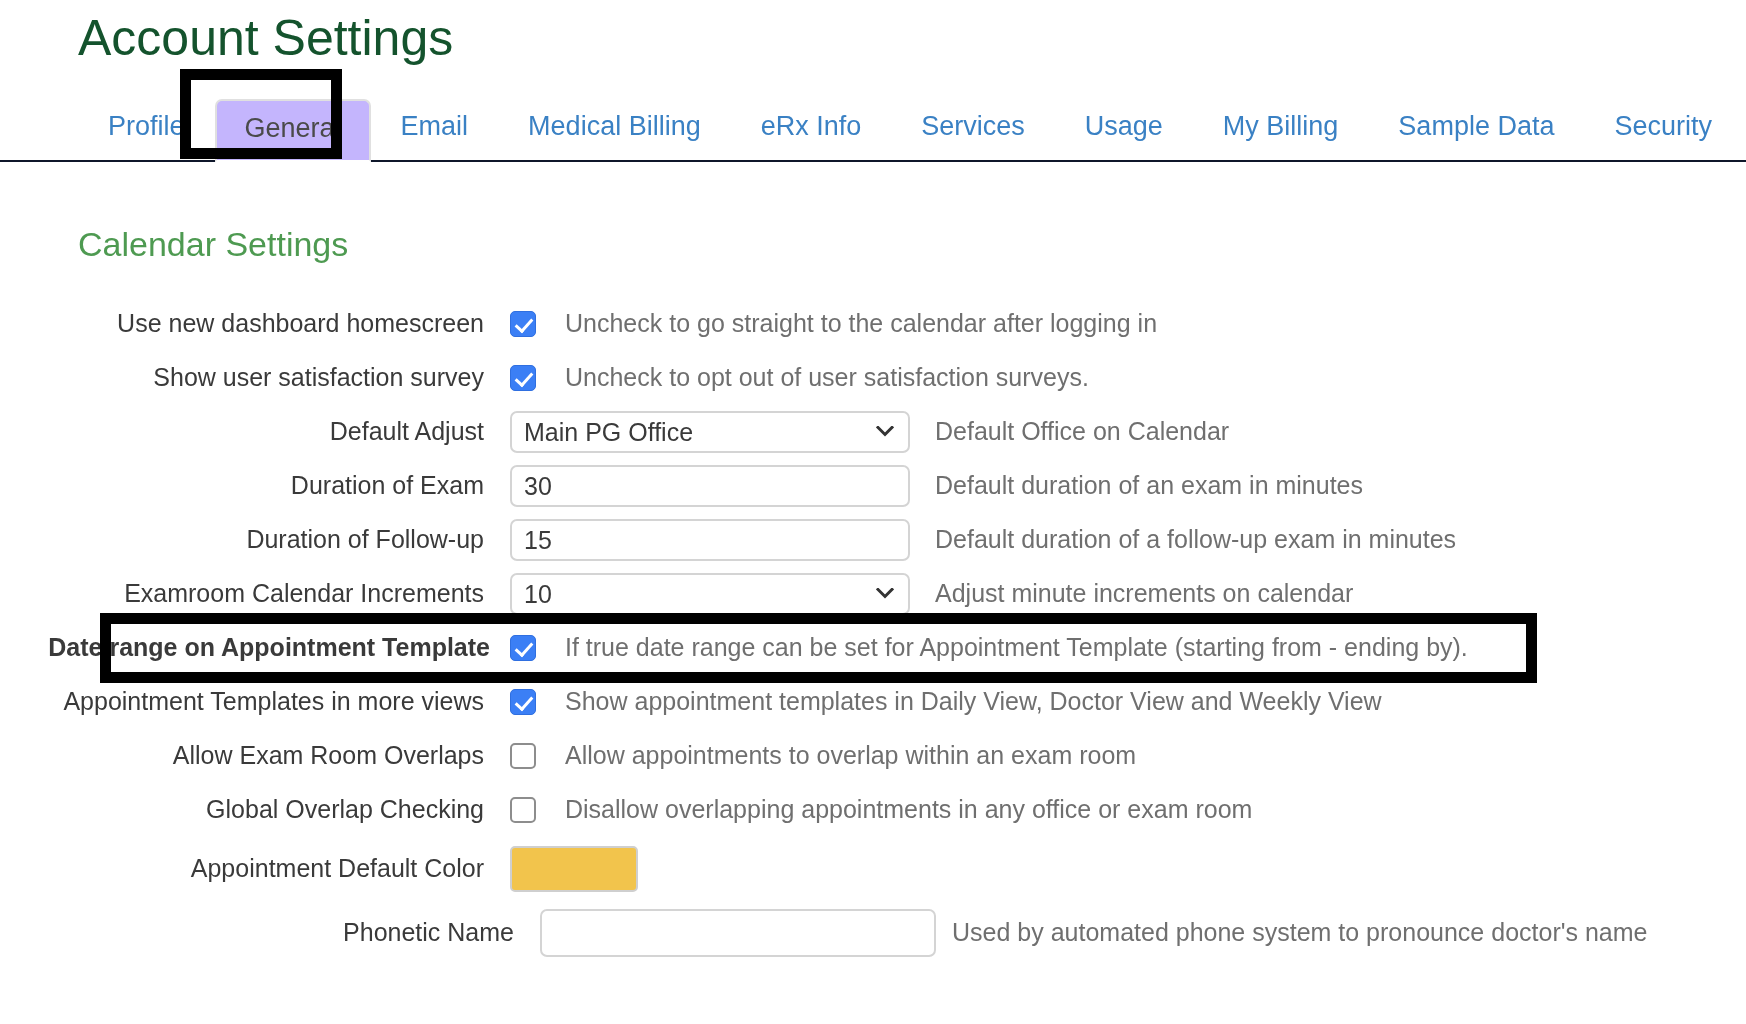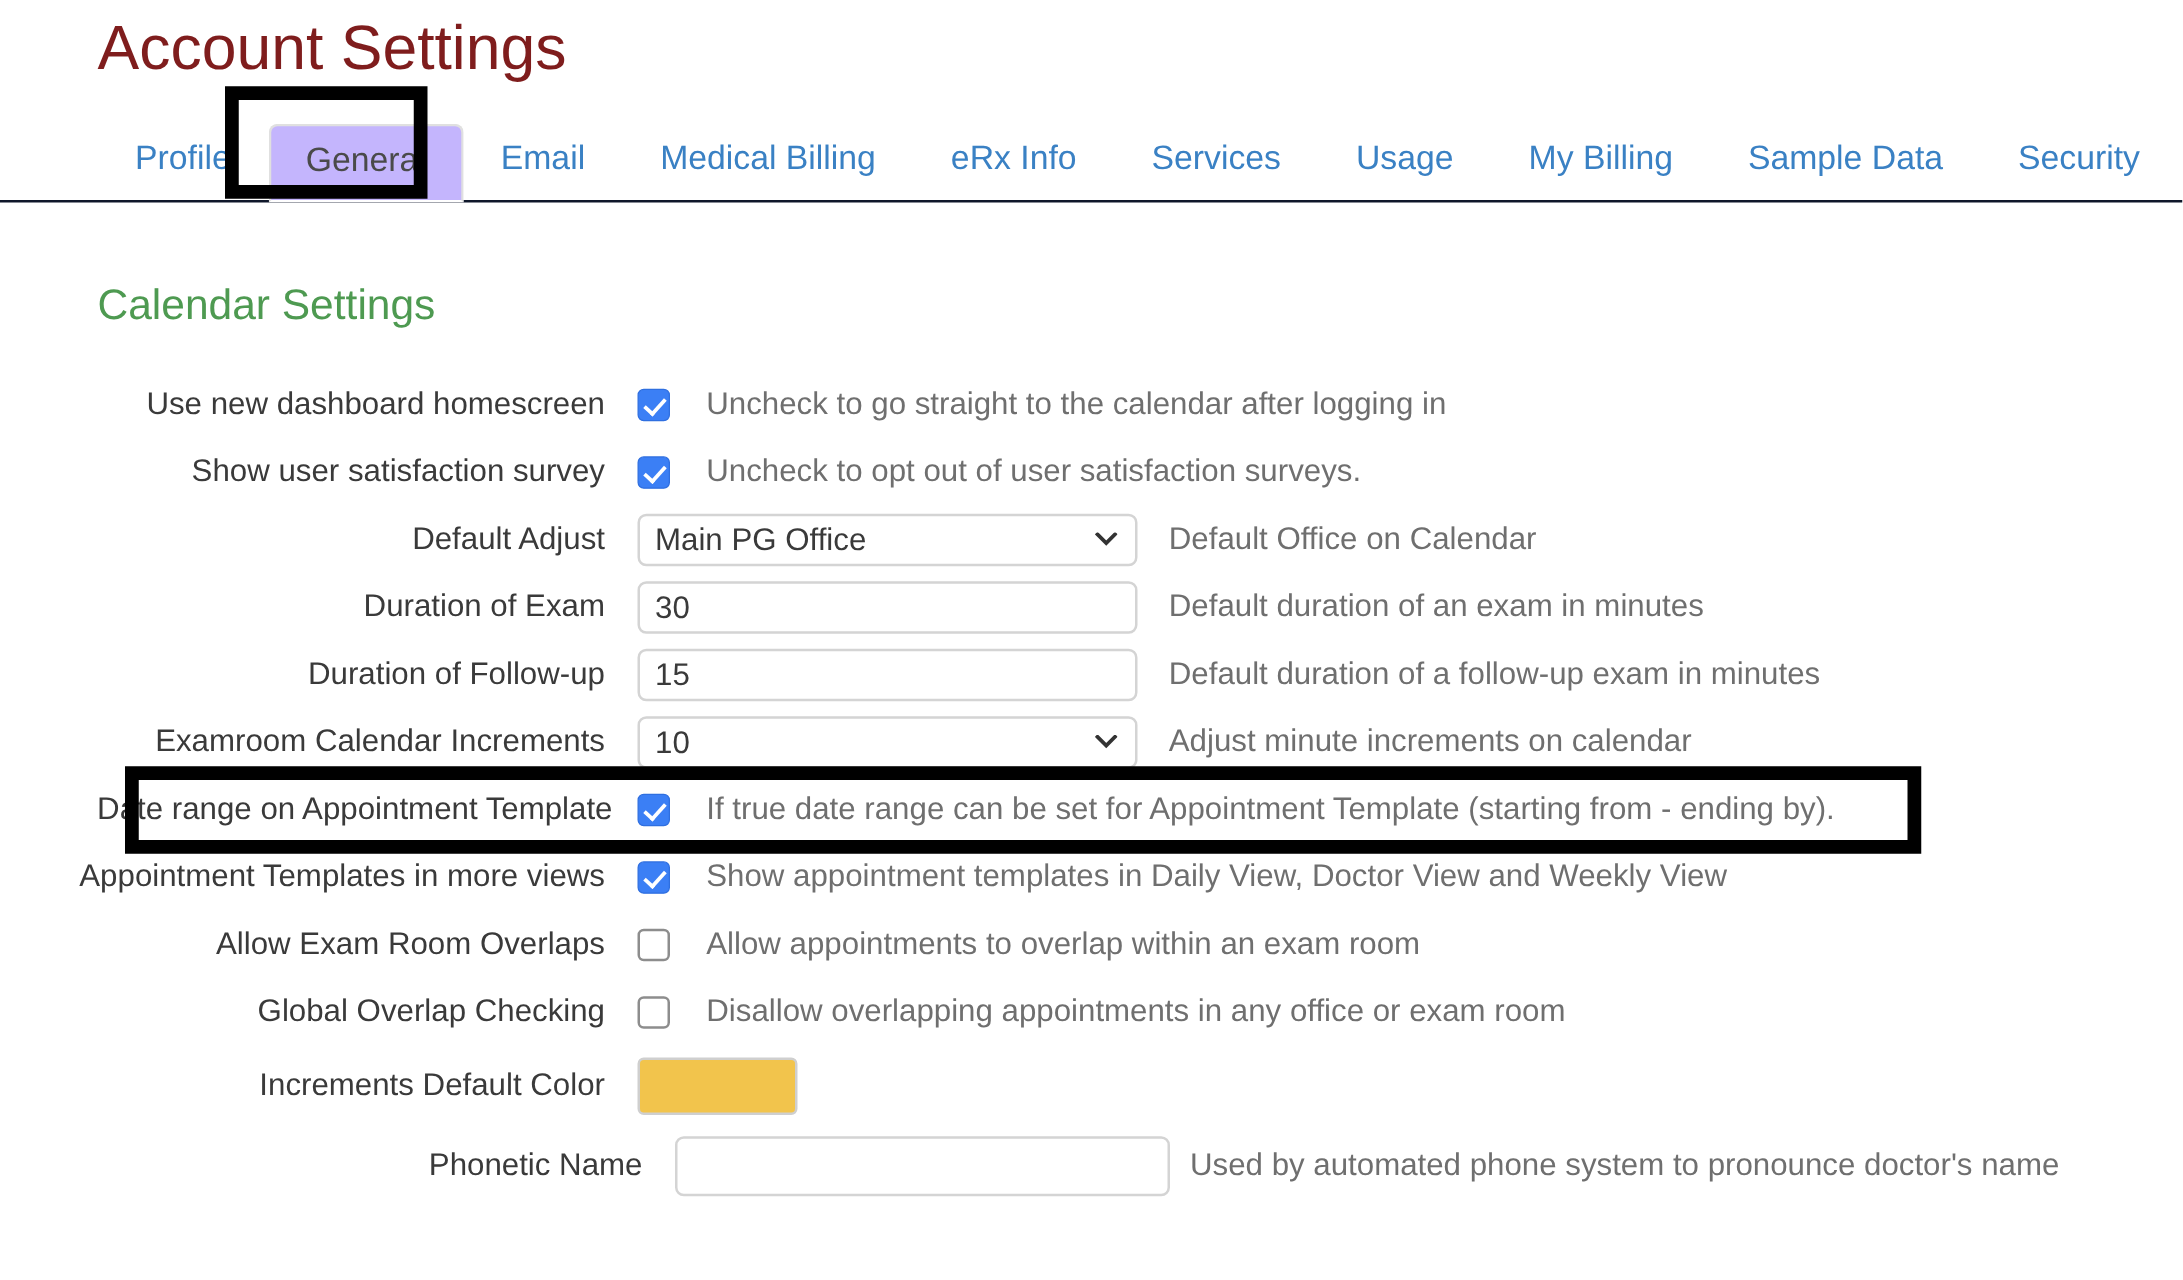--- a/index.html
+++ b/index.html
@@ -15,21 +15,21 @@
     font-family: "Liberation Sans", sans-serif;
     color: #333333;
     overflow: hidden;
     position: relative;
   }
 
   
   .page-title {
     font-size: 50px;
     font-weight: 300;
-    color: #7f1d1d;
+    color: #14532d;
     letter-spacing: 0px;
     margin: 0;
     padding: 8px 0 0 78px;
     line-height: 1.2;
     white-space: nowrap;
   }
 
   
   .tabbar {
     position: relative;
@@ -202,21 +202,21 @@
   .row-annotation {
     position: absolute;
     left: 100px;
     width: 1437px;
     height: 70px;
     border: 11px solid #000000;
     z-index: 4;
     pointer-events: none;
   }
 
-  .row.highlighted .label { padding-right: 20px; }
+  .row.highlighted .label { padding-right: 20px; font-weight: bold; }
 </style>
 </head>
 <body>
 
 <h1 class="page-title">Account Settings</h1>
 
 <nav class="tabbar">
   <a class="tab">Profile</a>
   <a class="tab active">General</a>
   <a class="tab">Email</a>
@@ -323,21 +323,21 @@
 
   <div class="row">
     <div class="label">Global Overlap Checking</div>
     <div class="control">
       <span class="cb off"></span>
       <span class="help">Disallow overlapping appointments in any office or exam room</span>
     </div>
   </div>
 
   <div class="row" style="height:64px;">
-    <div class="label">Increments Default Color</div>
+    <div class="label">Appointment Default Color</div>
     <div class="control">
       <div class="swatch" title="#f2c44c" style="background: rgb(242, 196, 76);"></div>
     </div>
   </div>
 
   <div class="row" style="height:64px;padding-left:36px;">
     <div class="label" style="width:504px;min-width:504px;">Phonetic Name</div>
     <div class="control">
       <div class="field phonetic empty"></div>
       <span class="help" style="margin-left:16px;">Used by automated phone system to pronounce doctor's name</span>

